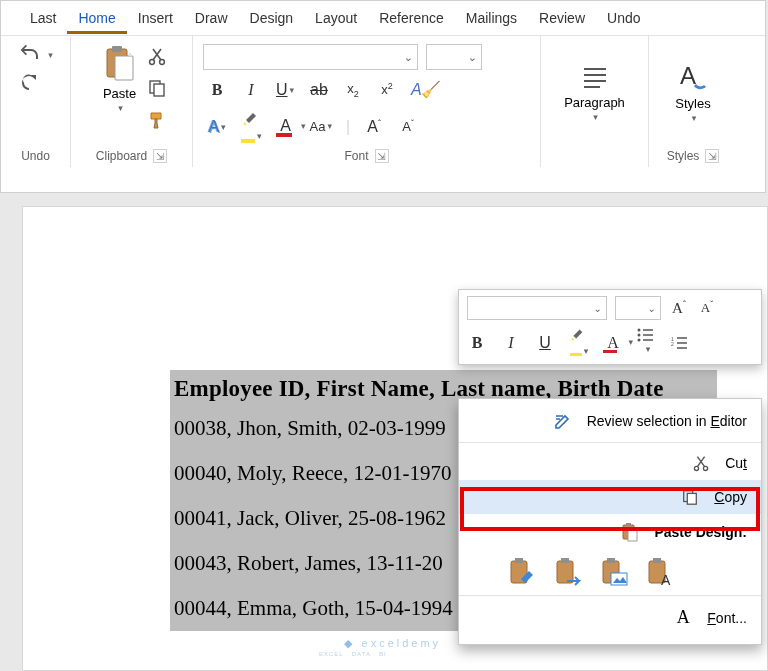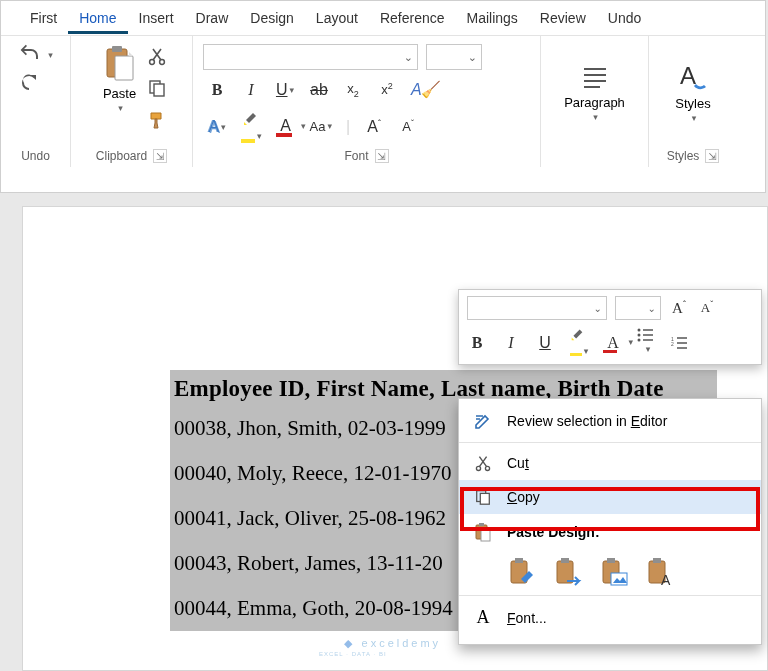--- a/index.html
+++ b/index.html
@@ -3,21 +3,21 @@
 <meta charset="utf-8">
 <style>
   * { box-sizing: border-box; margin: 0; padding: 0; font-family: "Segoe UI", Arial, sans-serif; }
   body { width: 768px; height: 671px; background: #e8e8e8; overflow: hidden; position: relative; }
 
   .app-window { background: #fff; border: 1px solid #cfcfcf; width: 766px; height: 193px; position: absolute; top: 0; left: 0; }
 
   
   .tabs { display: flex; align-items: center; height: 34px; padding-left: 18px; gap: 0; }
   .tab { font-size: 14px; padding: 8px 11px; color: #343434; cursor: pointer; }
-  .tab.sel { color: #185abd; border-bottom: 3px solid #0c4a6e; padding-bottom: 5px; }
+  .tab.sel { color: #185abd; border-bottom: 3px solid #a16207; padding-bottom: 5px; }
 
   
   .ribbon { display: flex; height: 132px; border-top: 1px solid #e3e3e3; }
   .group { border-right: 1px solid #e3e3e3; padding: 4px 8px 0; display: flex; flex-direction: column; align-items: center; position: relative; }
   .group-body { flex: 1; display: flex; align-items: flex-start; gap: 4px; }
   .group-label { font-size: 12px; color: #606060; height: 22px; display: flex; align-items: center; gap: 6px; }
   .launcher { font-size: 10px; color: #707070; border: 1px solid #d0d0d0; width: 14px; height: 14px; display: inline-flex; align-items: center; justify-content: center; cursor: pointer; }
   .mini-col { display:flex; flex-direction:column; gap:6px; padding-top:4px; }
 
   .big-btn { display:flex; flex-direction:column; align-items:center; gap:2px; padding:4px 6px; cursor:pointer; }
@@ -39,41 +39,41 @@
   .sel-header { font-family:"Times New Roman",serif; font-weight:bold; font-size:23px; letter-spacing:0.2px; padding:6px 4px 4px; }
   .sel-line { font-family:Liberation Serif, serif; font-size:21px; padding:10px 4px; }
 
   
   .mini-tb { position:absolute; top:289px; left:458px; width:304px; background:#fff; border:1px solid #c9c9c9; box-shadow:0 4px 10px rgba(0,0,0,.25); padding:6px 8px 4px; }
   .mini-row { display:flex; align-items:center; gap:8px; }
   .mini-combo { border:1px solid #c8c8c8; height:24px; display:flex; align-items:center; justify-content:flex-end; padding-right:4px; font-size:10px; color:#666; cursor:pointer; }
 
   
   .ctx { position:absolute; top:398px; left:458px; width:304px; background:#fff; border:1px solid #c9c9c9; box-shadow:0 6px 12px rgba(0,0,0,.3); padding:4px 0 8px; }
-  .ctx-item { display:flex; align-items:center; gap:14px; padding:8px 14px; font-size:14px; cursor:pointer; }
+  .ctx-item { display:flex; align-items:center; gap:14px; padding:8px 14px; font-size:14px; cursor:pointer;justify-content:flex-end; }
   .ctx-item .ic { width:20px; display:flex; justify-content:center; font-size:16px; }
   .ctx-item.hover { background:#dbe9f9; }
   .ctx-sep { border-top:1px solid #e2e2e2; margin:3px 0; }
   .paste-row { display:flex; gap:14px; padding:6px 14px 2px 48px; }
   .paste-ic { width:32px; height:34px; display:flex; align-items:center; justify-content:center; cursor:pointer; }
   .red-box { position:absolute; border:4px solid #e30505; pointer-events:none; top:487px; left:460px; width:300px; height:44px; }
 
   .watermark { position:absolute; top:637px; left:300px; font-size:11px; letter-spacing:3px; color:#6fa9d6; opacity:.55;margin-left:44px; }  
   .wm-sub { font-size:6px; letter-spacing:1px; color:#6fa9d6; opacity:.5; position:absolute; top:651px; left:319px; }
 
   u.acc { text-decoration: underline; }
 
   svg { display:block; }
 </style>
 </head>
 <body>
 
 <div class="app-window">
   <div class="tabs">
-    <div class="tab">First</div>
+    <div class="tab">Last</div>
     <div class="tab sel">Home</div>
     <div class="tab">Insert</div>
     <div class="tab">Draw</div>
     <div class="tab">Design</div>
     <div class="tab">Layout</div>
     <div class="tab">Reference</div>
     <div class="tab">Mailings</div>
     <div class="tab">Review</div>
     <div class="tab">Undo</div>
   </div>
@@ -207,21 +207,21 @@
   </div>
 </div>
 
 <div class="doc-wrap">
   <div class="sel-block">
     <div class="sel-header">Employee ID, First Name, Last name, Birth Date</div>
     <div class="sel-line">00038, Jhon, Smith, 02-03-1999</div>
     <div class="sel-line">00040, Moly, Reece, 12-01-1970</div>
     <div class="sel-line">00041, Jack, Oliver, 25-08-1962</div>
     <div class="sel-line">00043, Robert, James, 13-11-20</div>
-    <div class="sel-line">00044, Emma, Goth, 20-08-1994</div>
+    <div class="sel-line">00044, Emma, Goth, 15-04-1994</div>
   </div>
 </div>
 
 <div class="mini-tb">
   <div class="mini-row" style="margin-bottom:6px">
     <div class="mini-combo" style="width:140px">⌄</div>
     <div class="mini-combo" style="width:46px">⌄</div>
     <span class="fbtn" style="font-size:15px">A<span style="font-size:9px;vertical-align:super">ˆ</span></span>
     <span class="fbtn small">A<span style="font-size:9px;vertical-align:super">ˇ</span></span>
   </div>

